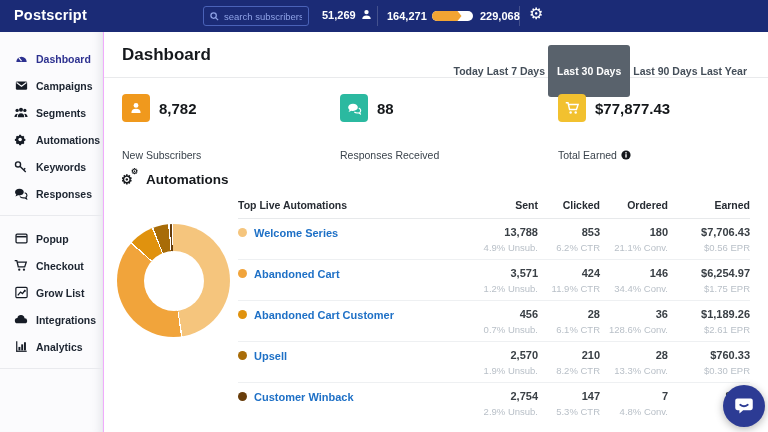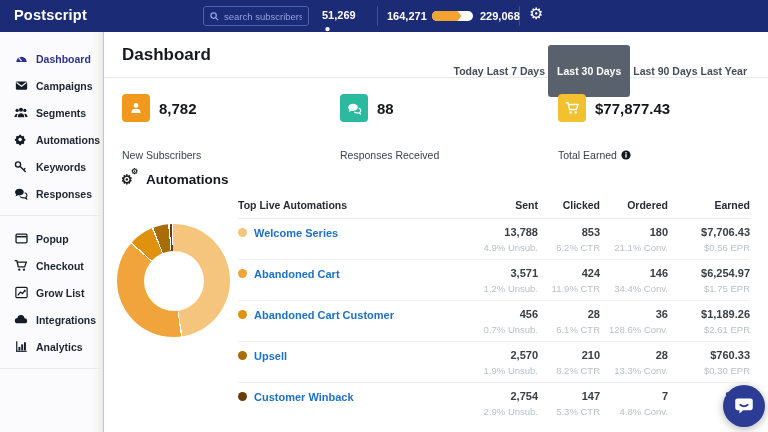--- a/index.html
+++ b/index.html
@@ -1,27 +1,27 @@
 <!DOCTYPE html>
 <html><head>
 <meta charset="utf-8">
 <style>
   * { margin:0; padding:0; box-sizing:border-box; }
   html,body { width:768px; height:432px; overflow:hidden; }
   body { font-family:"Liberation Sans", sans-serif; background:#fff; position:relative; }
-  .app { position:absolute; inset:0; width:708px; height:432px; background:#fdba74; }
+  .app { position:absolute; inset:0; width:708px; height:432px; background:#f0abfc; }
 
   
   .nav { position:absolute; left:0; top:0; width:768px; height:32px; background:#1b2b76; }
   .brand { position:absolute; left:14px; top:7px; color:#fff; font-size:14.5px; font-weight:bold; letter-spacing:.2px; }
   .search-box { position:absolute; left:203px; top:6px; width:106px; height:20px; border:1px solid #4a62b8; border-radius:3px; display:flex; align-items:center; padding:0 6px; gap:5px; }
   .search-box svg { flex:0 0 auto; }
   .search-box input { background:transparent; border:none; outline:none; color:#9cb0ee; font-size:9.5px; width:100%; font-family:"Liberation Sans", sans-serif; }
   .search-box input::placeholder { color:#8ea2e6; }
-  .nav-count { position:absolute; left:322px; top:9px; display:flex; align-items:flex-start; gap:5px; color:#fff; font-size:11px; font-weight:bold;flex-direction:column; }
+  .nav-count { position:absolute; left:322px; top:9px; display:flex; align-items:flex-start; gap:5px; color:#fff; font-size:11px; font-weight:bold; }
   .nav-divider { position:absolute; top:6px; width:1px; height:20px; background:rgba(255,255,255,.18); }
   .usage-label { position:absolute; top:10px; color:#fff; font-size:11px; font-weight:bold; }
   .usage-bar { position:absolute; left:432px; top:11px; width:41px; height:10px; background:#fff; border-radius:5px; overflow:hidden; }
   .usage-fill { height:100%; background:#f2a433; clip-path:polygon(0 0, calc(100% - 4px) 0, 100% 50%, calc(100% - 4px) 100%, 0 100%); }
   .nav-gear { position:absolute; left:529px; top:4px; color:#fff; font-size:16px; cursor:pointer; }
 
   
   .sidebar { position:absolute; left:0; top:32px; width:103px; height:400px; background:#fbfbfd; border-right:1px solid #e8e9ee; box-shadow:inset -9px 0 8px -7px rgba(40,45,80,.10); padding-top:13px; }
   .side-group { padding:0; }
   .side-item { display:flex; align-items:center; gap:8px; height:27px; padding-left:14px; font-size:10.5px; font-weight:bold; color:#1c2430; cursor:pointer; }

